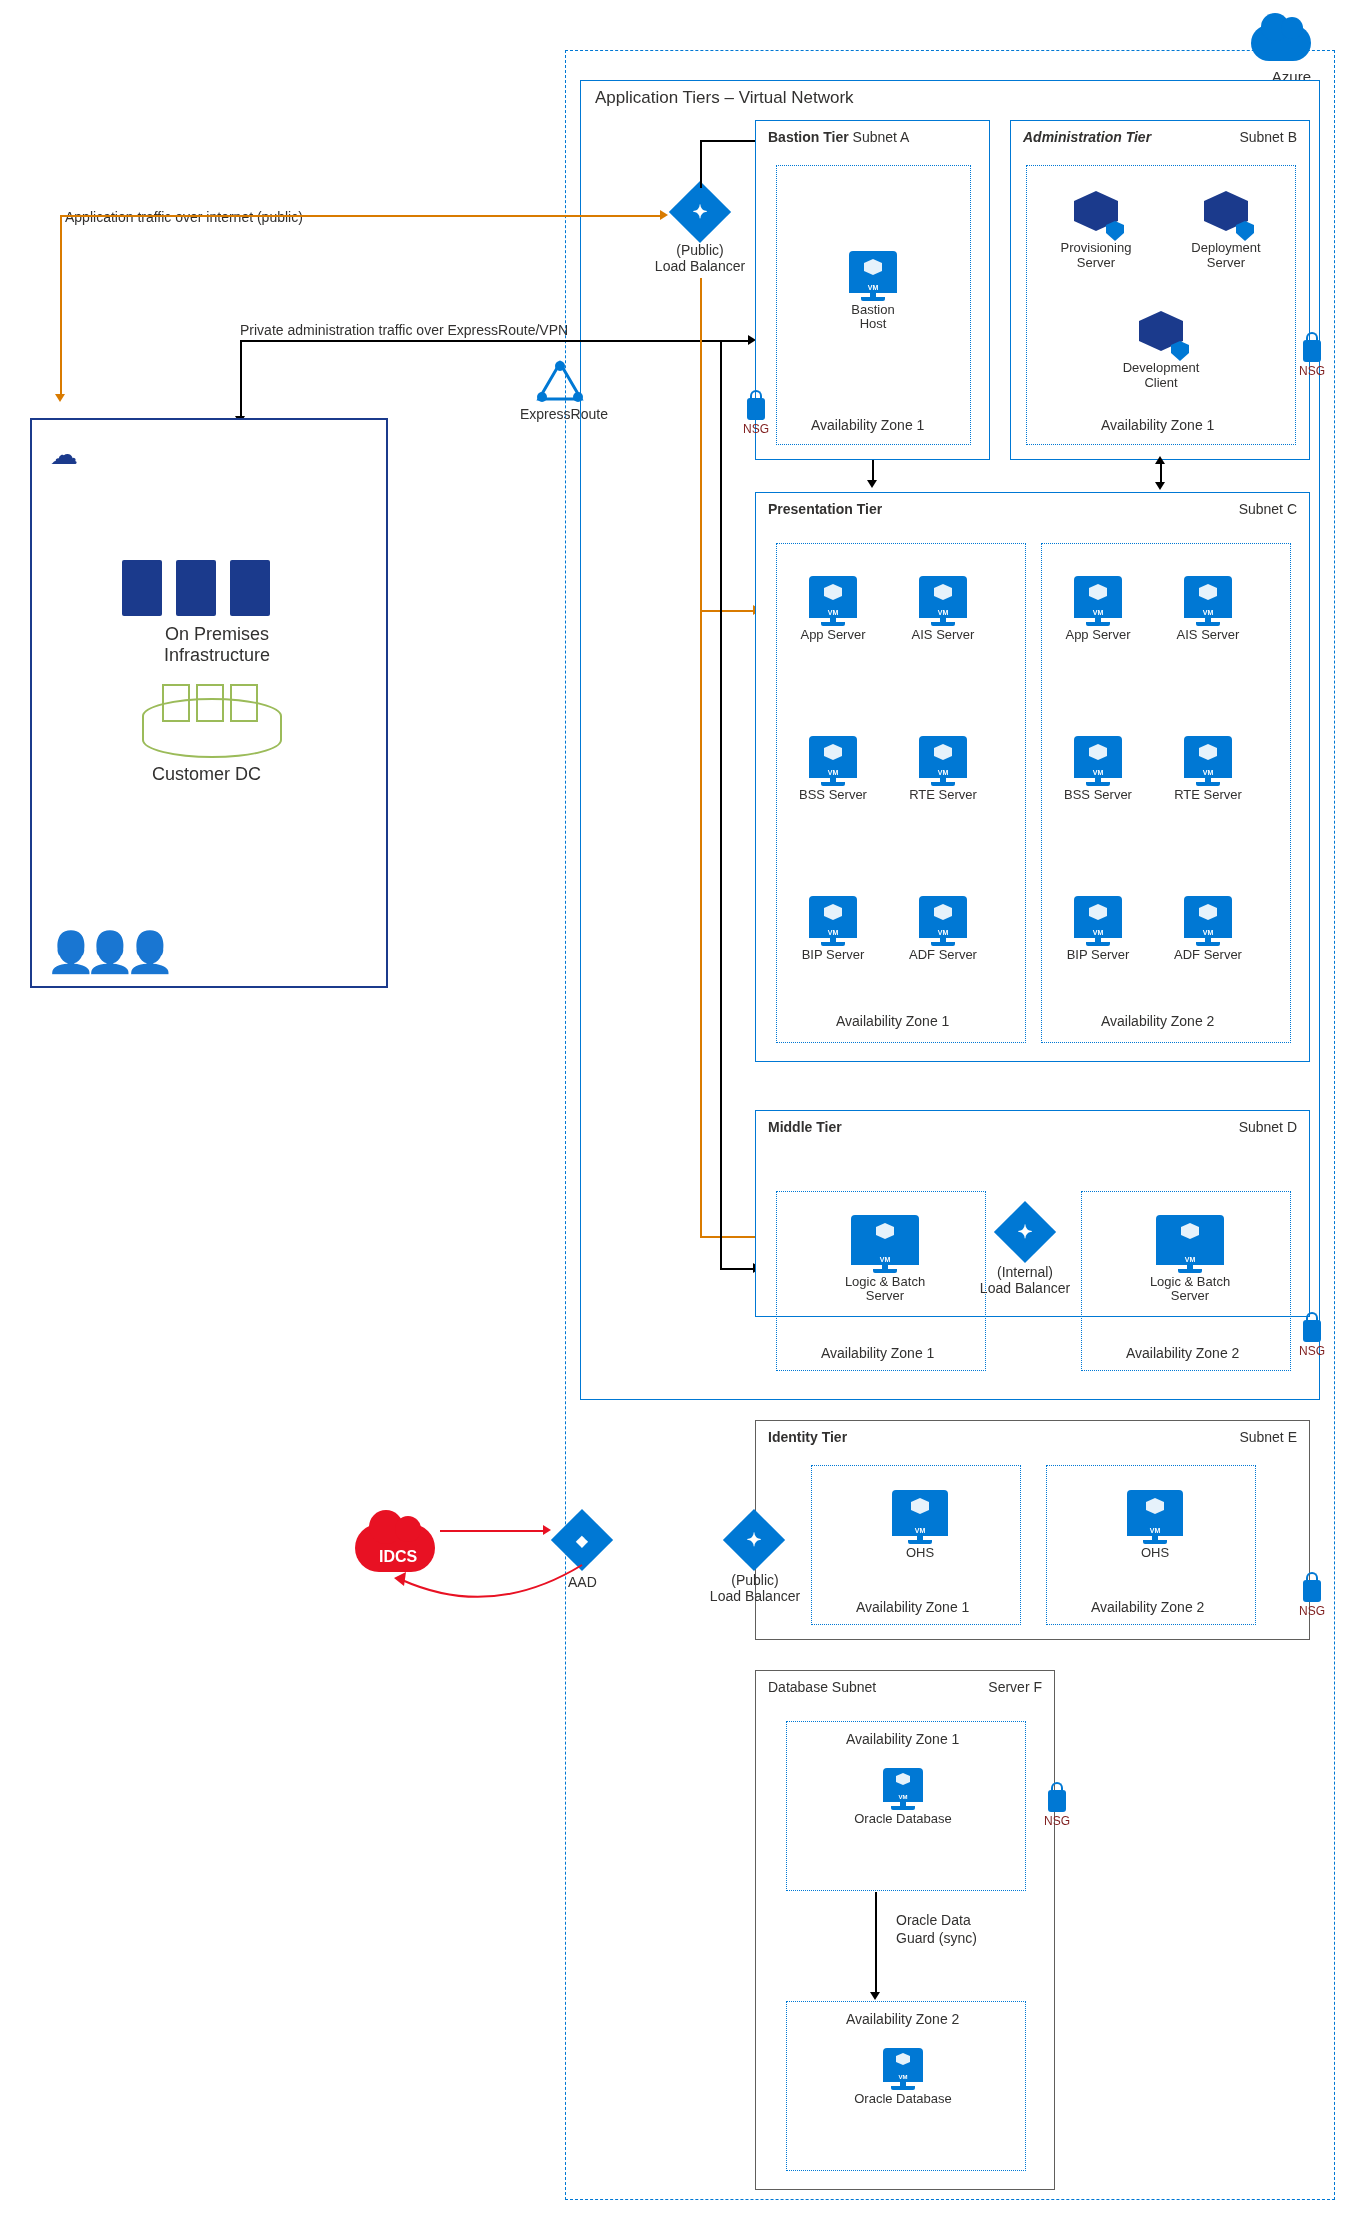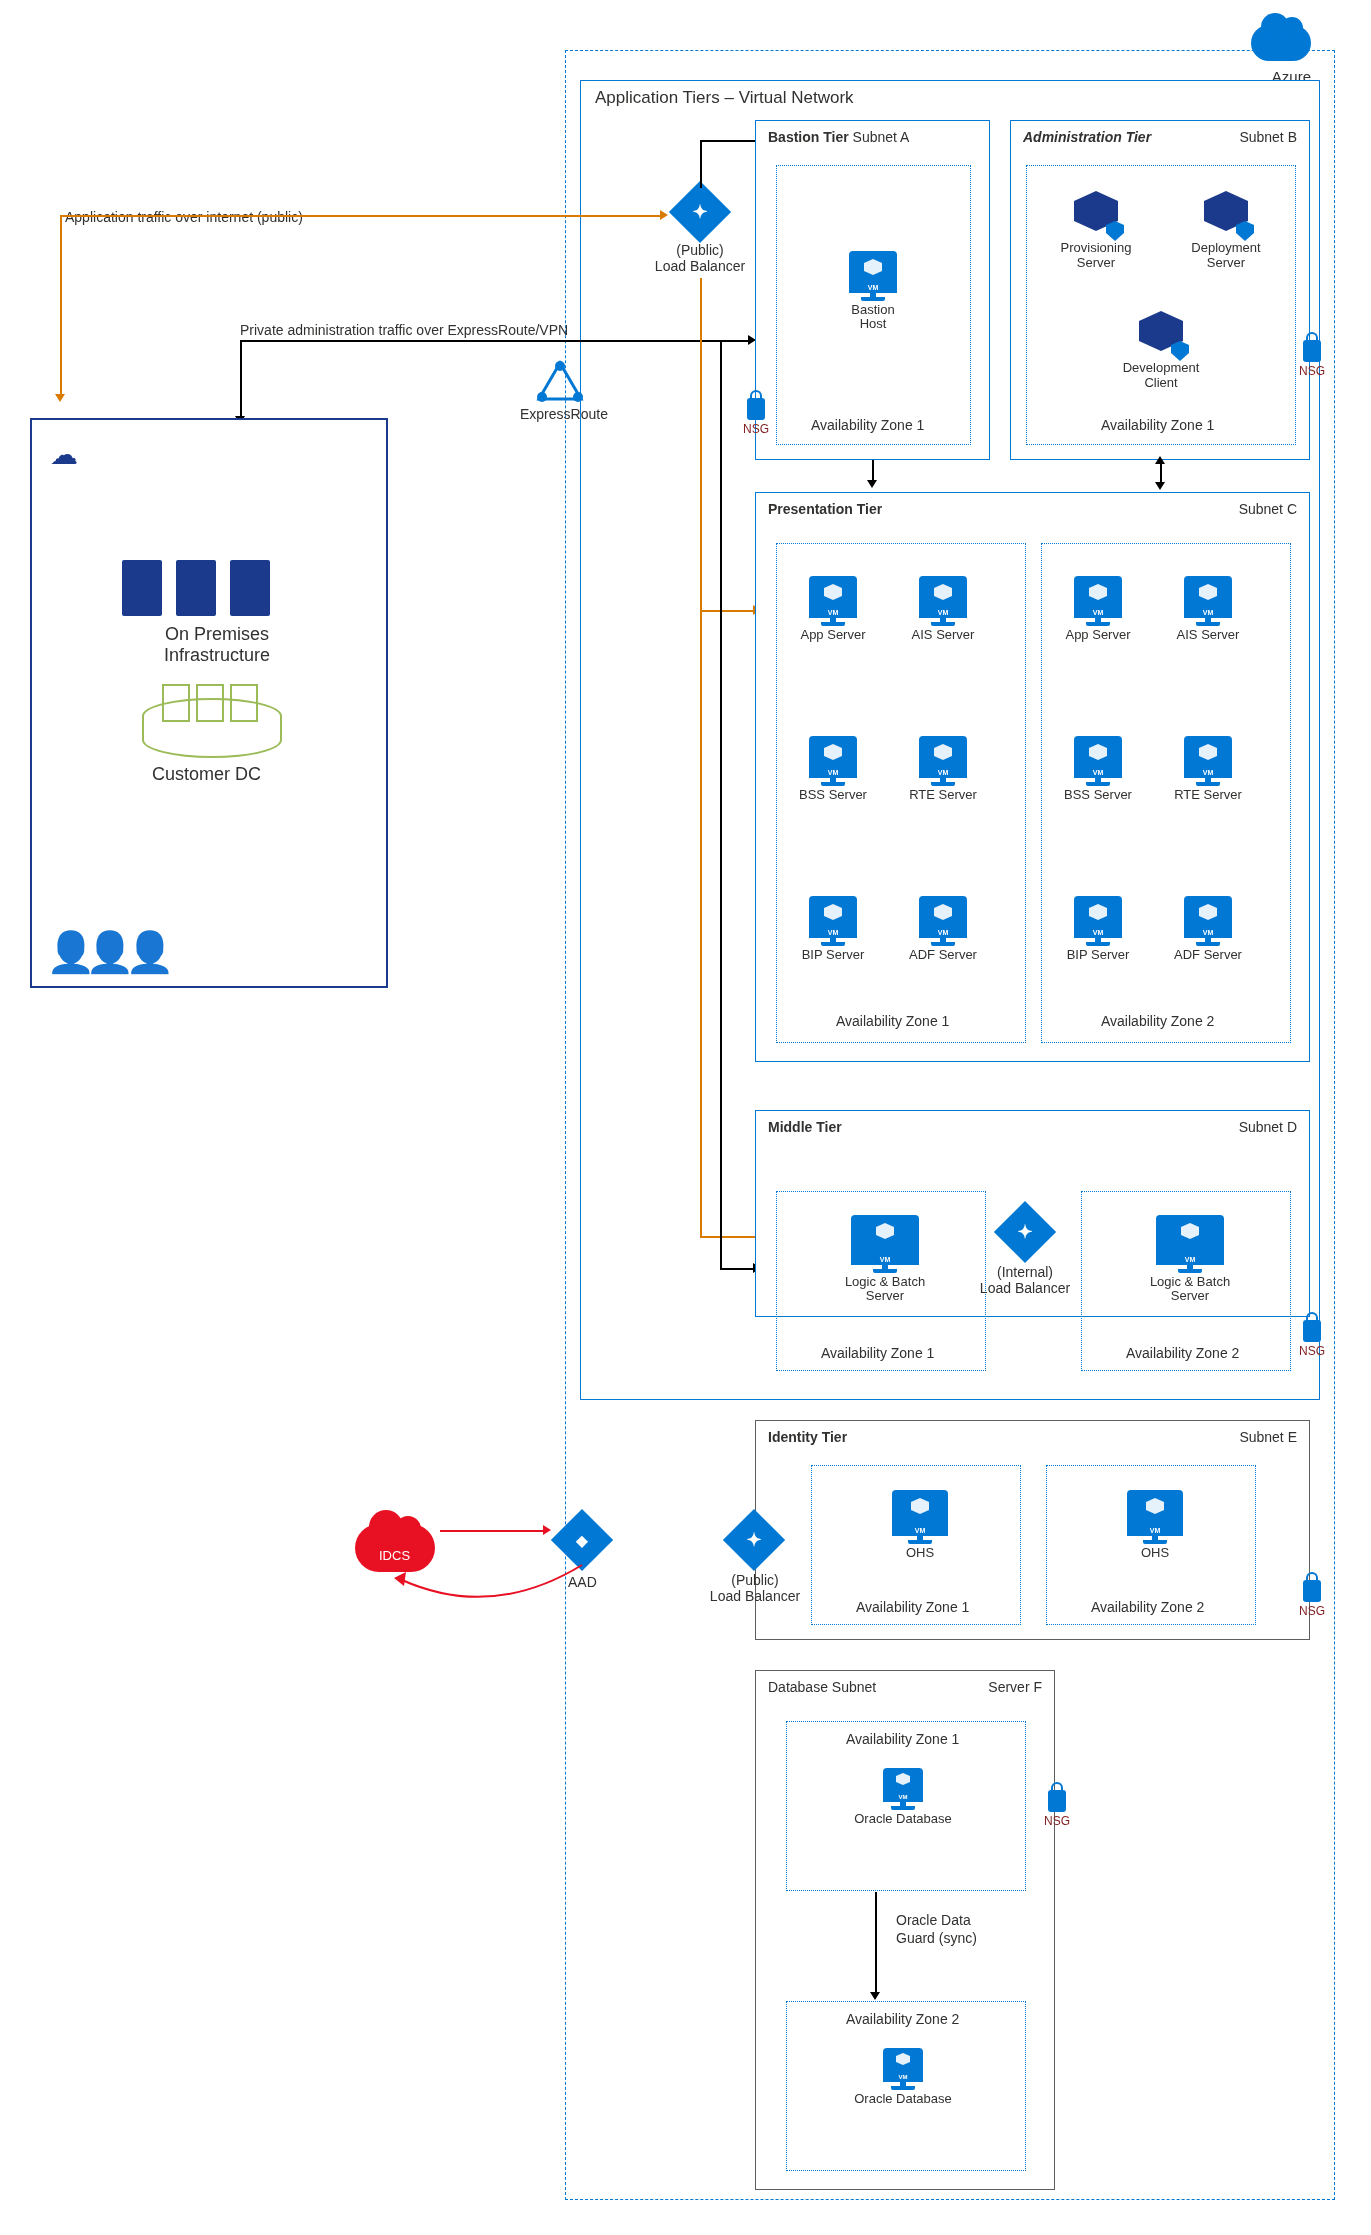--- a/index.html
+++ b/index.html
@@ -430,21 +430,21 @@
         <div class="vm-label-sm">VM</div>
       </div>
       <div class="vm-caption">OHS</div>
     </div>
   <div class="nsg" style="top:1560px; left:1277px;">
     <div class="nsg-lock"></div>
       <div class="nsg-label">NSG</div>
   </div>
 
   <div class="red-cloud" style="top:1504px; left:335px;">
-    <div style="position:absolute; top:24px; left:24px; color:#fff; font-size:13px; font-weight:400;">IDCS</div>
+    <div style="position:absolute; top:24px; left:24px; color:#fff; font-size:16px; font-weight:700;">IDCS</div>
   </div>
 
   <div class="line-h" style="top:1510px; left:420px; width:105px; background:#e81123; height:2px;"></div>
   <span class="arrow-head-r" style="position:absolute; top:1505px; left:523px; border-left-color:#e81123;"></span>
 
   <div class="aad-icon" style="top:1498px; left:540px;">
     <div style="position:absolute; inset:0; transform:rotate(-45deg); display:flex; align-items:center; justify-content:center; color:#fff; font-size:16px;">◆</div>
   </div>
   <div class="label" style="top:1554px; left:548px;">AAD</div>
 

